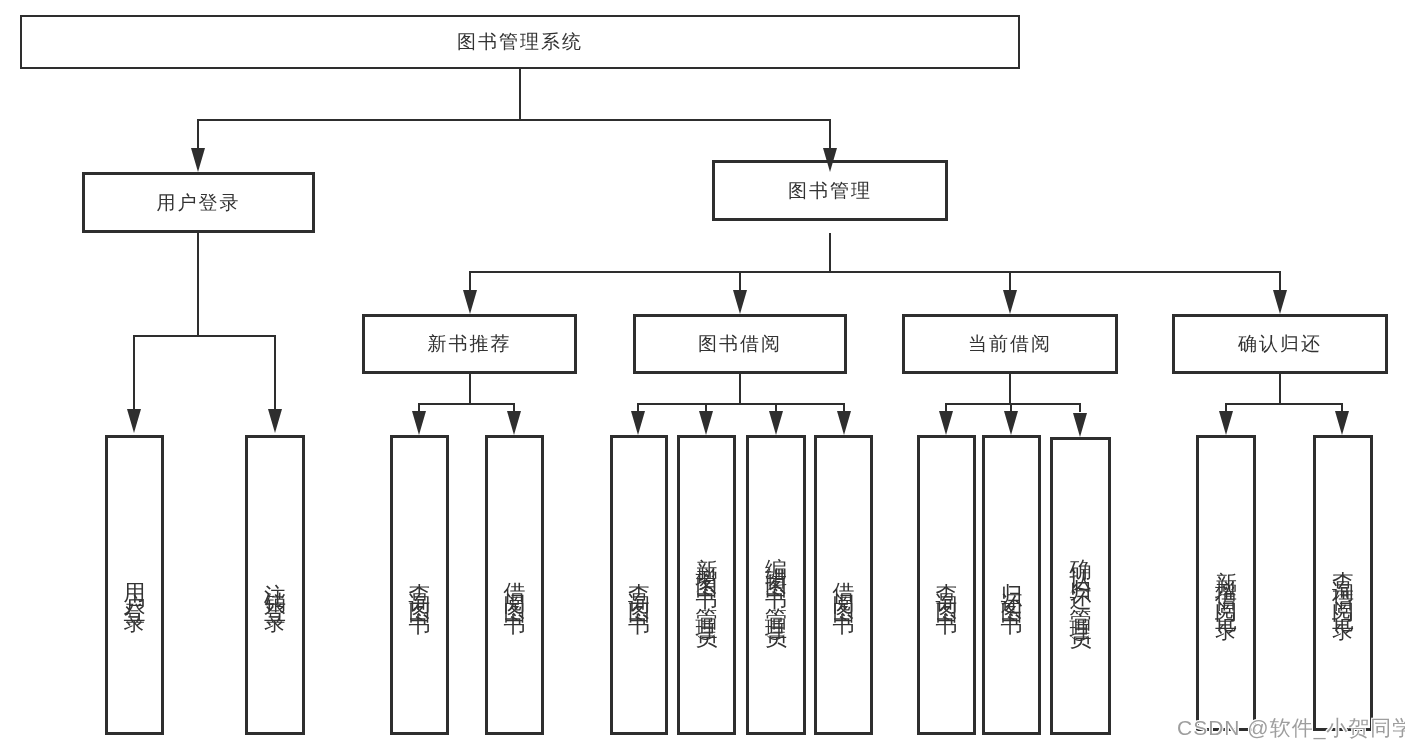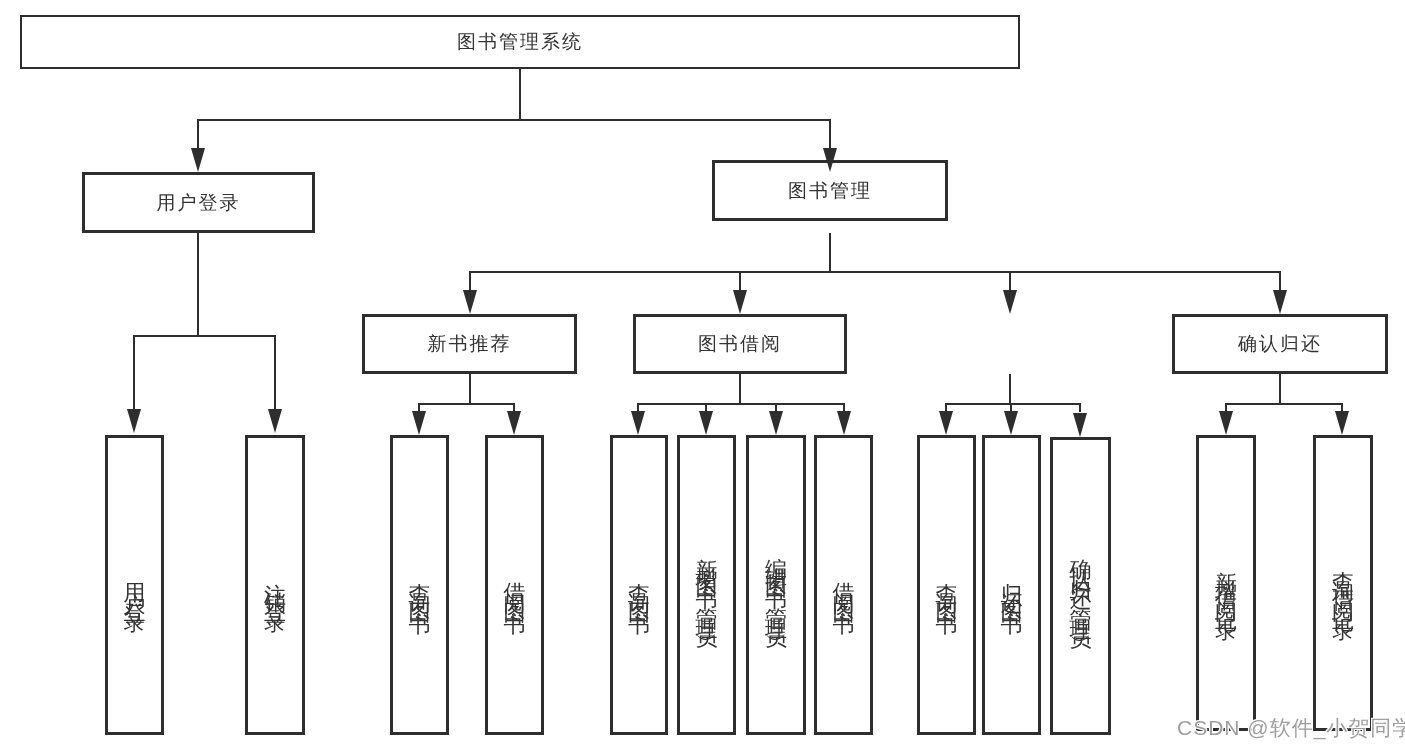--- a/index.html
+++ b/index.html
@@ -39,20 +39,23 @@
   </div>
   <div class="box h" style="left:712px;top:160px;width:236px;height:61px;justify-content:center;">
     <span>图书管理</span>
   </div>
 
   <div class="box h" style="left:362px;top:314px;width:215px;height:60px;">
     <span>新书推荐</span>
   </div>
   <div class="box h" style="left:633px;top:314px;width:214px;height:60px;">
     <span>图书借阅</span>
+  </div>
+  <div class="box h" style="left:902px;top:314px;width:216px;height:60px;">
+    <span>当前借阅</span>
   </div>
   <div class="box h" style="left:1172px;top:314px;width:216px;height:60px;">
     <span>确认归还</span>
   </div>
 
   <div class="box v" style="left:105px;top:435px;width:59px;height:300px;">
     <span>用户登录</span>
   </div>
   <div class="box v" style="left:245px;top:435px;width:60px;height:300px;">
     <span>注销登录</span>

